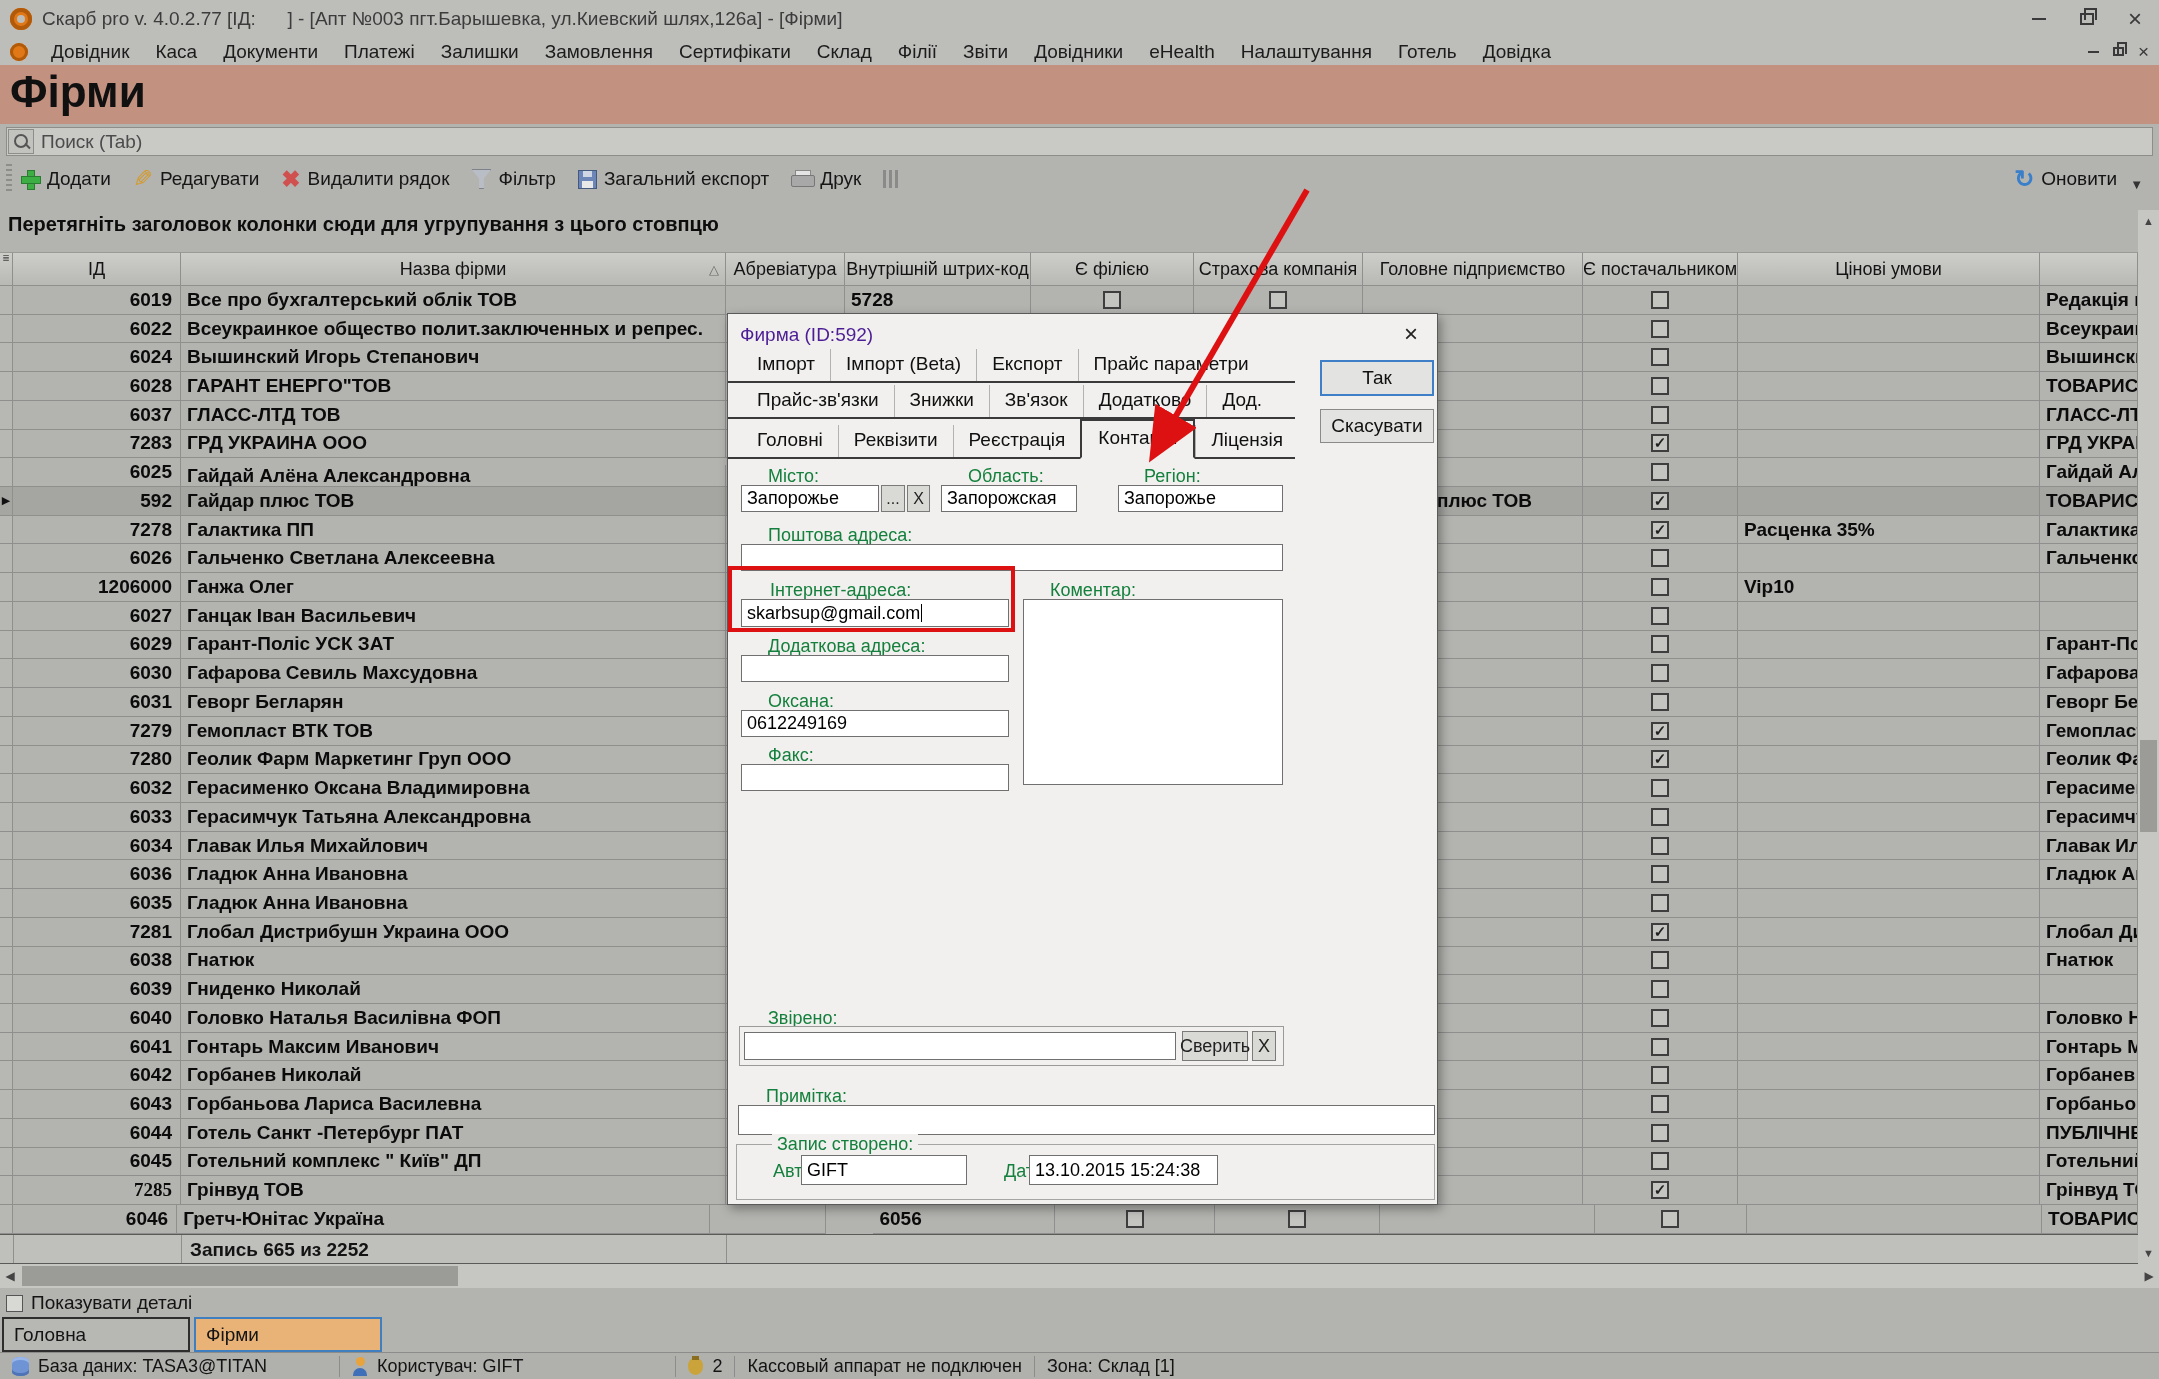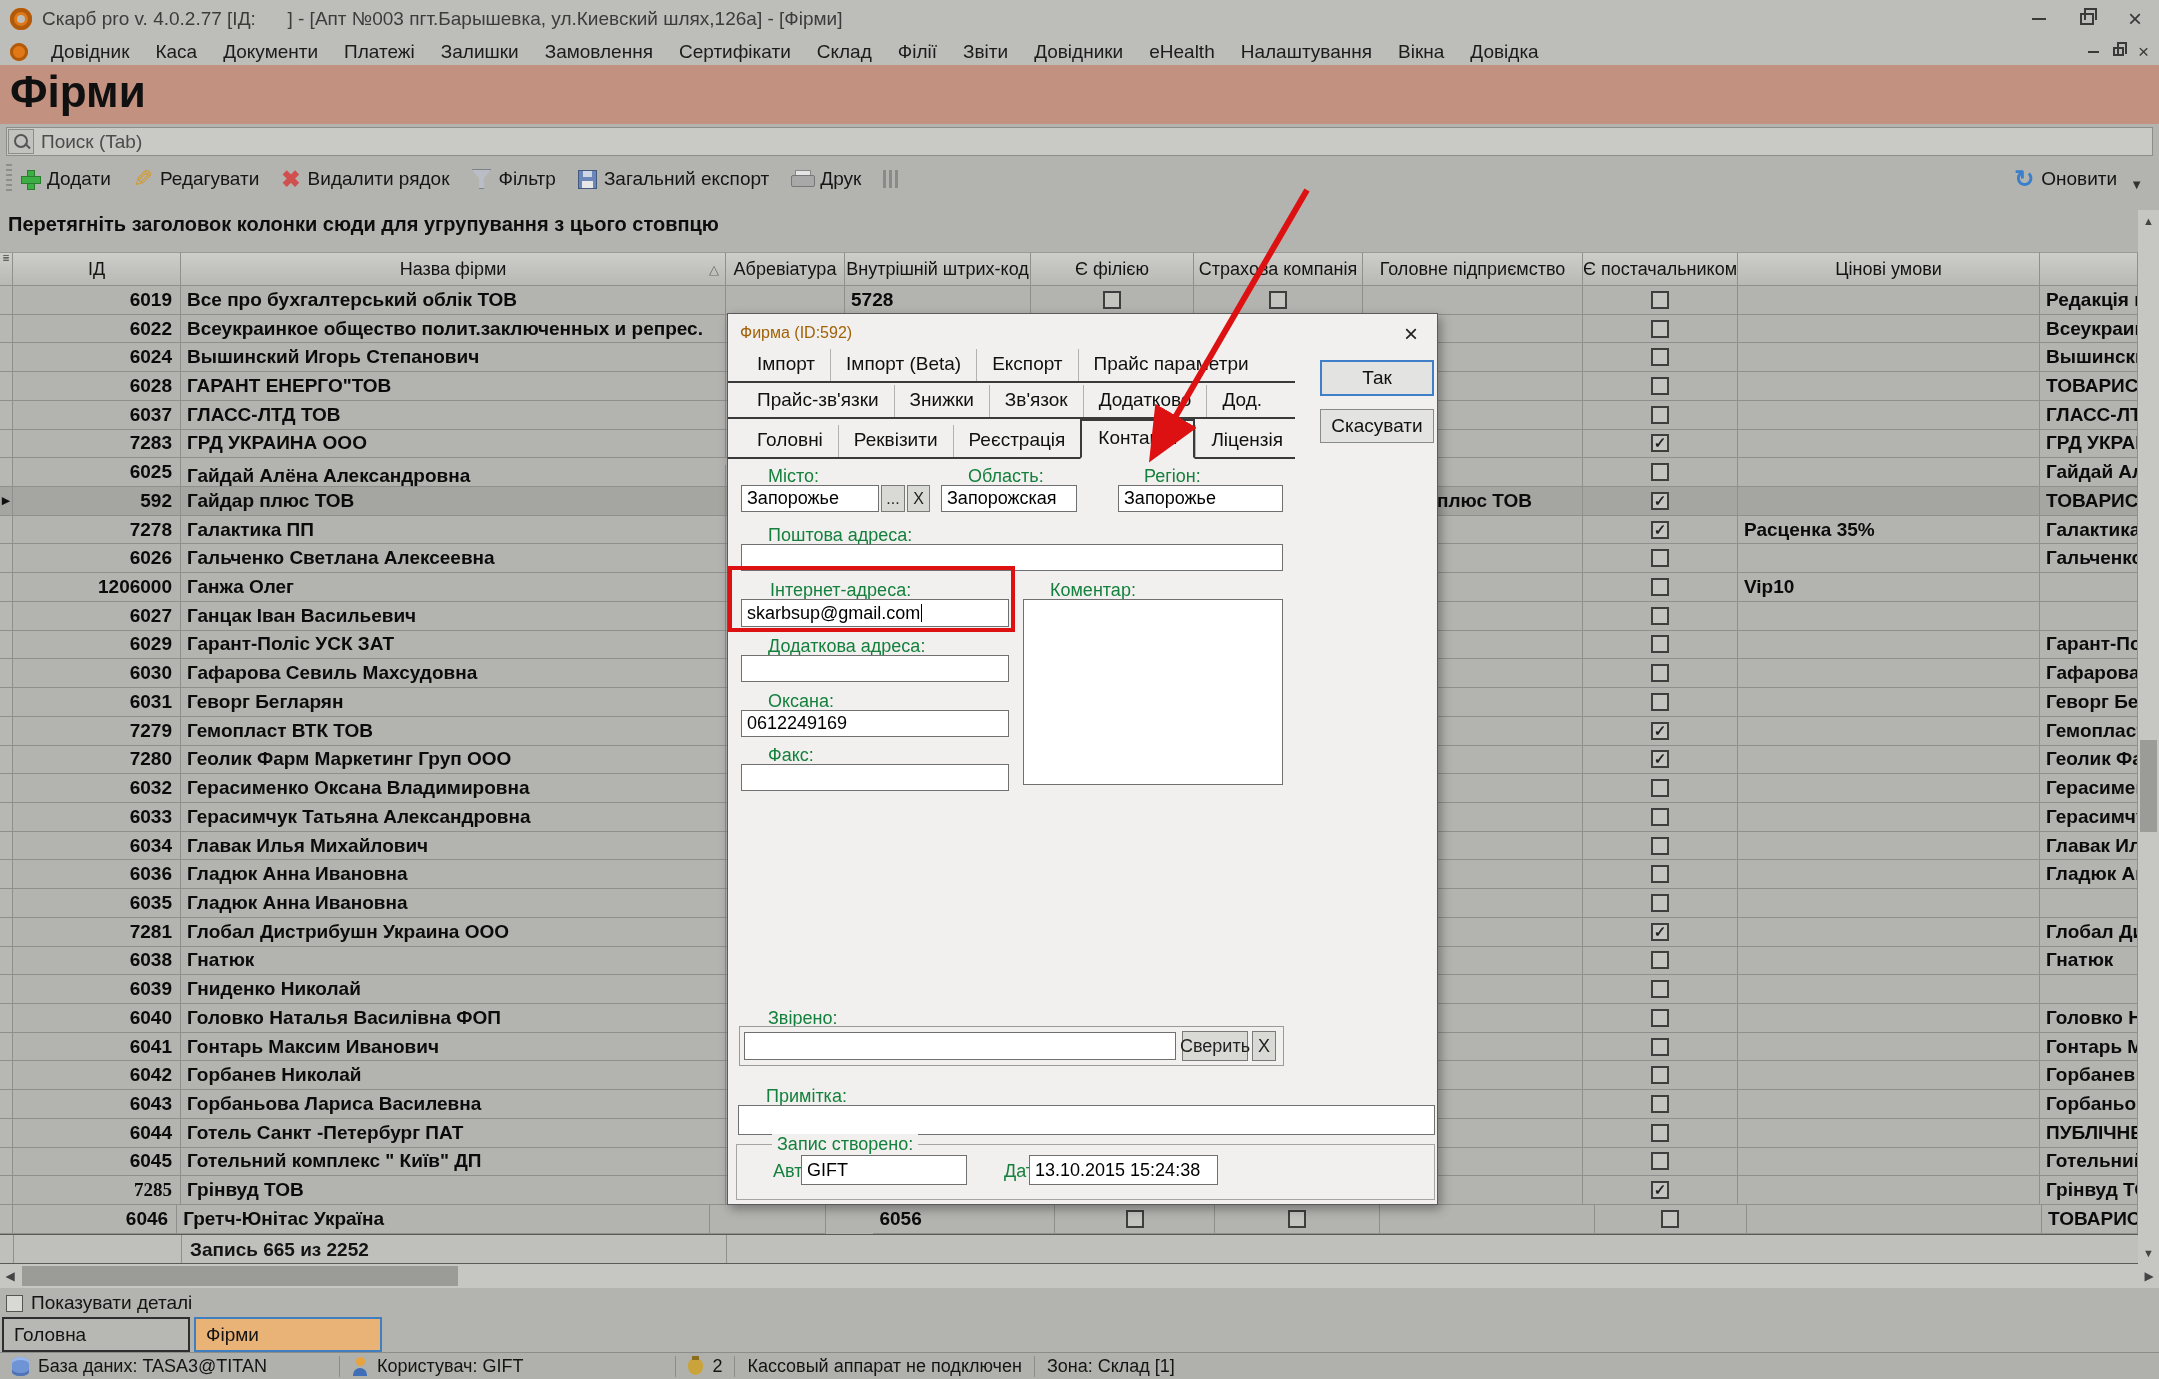--- a/index.html
+++ b/index.html
@@ -116,21 +116,21 @@
   .icon-db { width:17px; height:19px; background:#6f94d6; border-radius:8px/4px; box-shadow:inset 0 3px 0 #9ab6e8, inset 0 -3px 0 #4f74b6; }
   .icon-person { width:16px; height:19px; position:relative; }
   .icon-person::before { content:""; position:absolute; left:4px; top:0; width:9px; height:9px; border-radius:50%; background:#e8a33d; }
   .icon-person::after { content:""; position:absolute; left:1px; bottom:0; width:14px; height:8px; border-radius:7px 7px 0 0; background:#3f6fb8; }
   .icon-money { width:15px; height:17px; background:#caa43a; border-radius:45% 45% 50% 50%; position:relative; }
   .icon-money::before { content:""; position:absolute; left:4px; top:-2px; width:7px; height:4px; background:#8a6d1d; }
 
   
   .dialog { left:727px; top:313px; width:711px; height:892px; background:#f1f0ee; border:1px solid #5a5a5a; box-shadow:3px 4px 10px rgba(0,0,0,.35); z-index:50; }
   .dialog * { position:absolute; }
-  .dlg-title { left:12px; top:10px; font-size:16px; color:#a16207; }
+  .dlg-title { left:12px; top:10px; font-size:19px; color:#4c1d95; }
   .dlg-close { left:668px; top:6px; width:30px; height:28px; display:flex; align-items:center; justify-content:center; font-size:24px; color:#222; }
   .tabrow { left:0; width:567px; border-bottom:2px solid #3a3a3a; display:flex; align-items:flex-end; padding-left:14px; position:absolute; }
   .tabrow1 { top:36px; height:33px; }
   .tabrow2 { top:72px; height:33px; }
   .tabrow3 { top:108px; height:37px; }
   .tabitem { position:static; font-size:19px; color:#101010; padding:4px 15px 6px; white-space:nowrap; }
   .tabitem + .tabitem { border-left:1px solid #b2b2b0; }
   .tabitem.active { border:2px solid #3a3a3a; border-bottom:2px solid #f1f0ee; background:#f1f0ee; margin-bottom:-2px; padding:6px 16px 8px; }
   .dbtn { background:#e3e3e1; font-size:19px; display:flex; align-items:center; justify-content:center; color:#111; }
   .btn-ok { left:592px; top:46px; width:114px; height:36px; border:2px solid #3f7fc8; }
@@ -175,21 +175,21 @@
         <span class="menuitem">Платежі</span>
         <span class="menuitem">Залишки</span>
         <span class="menuitem">Замовлення</span>
         <span class="menuitem">Сертифікати</span>
         <span class="menuitem">Склад</span>
         <span class="menuitem">Філії</span>
         <span class="menuitem">Звіти</span>
         <span class="menuitem">Довідники</span>
         <span class="menuitem">eHealth</span>
         <span class="menuitem">Налаштування</span>
-        <span class="menuitem">Вікна</span>
+        <span class="menuitem">Готель</span>
         <span class="menuitem">Довідка</span>
       </span>
     <span class="mdictrls">
       <span class="m-min"></span>
       <span class="glyph-max"></span>
       <span class="m-close">×</span>
     </span>
   </div>
 
   <div class="abs pagehead">

